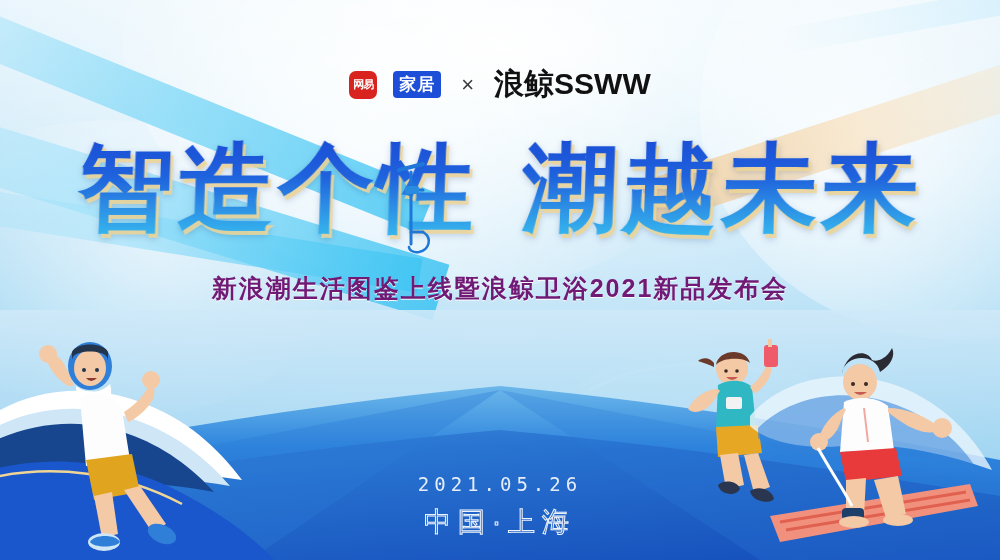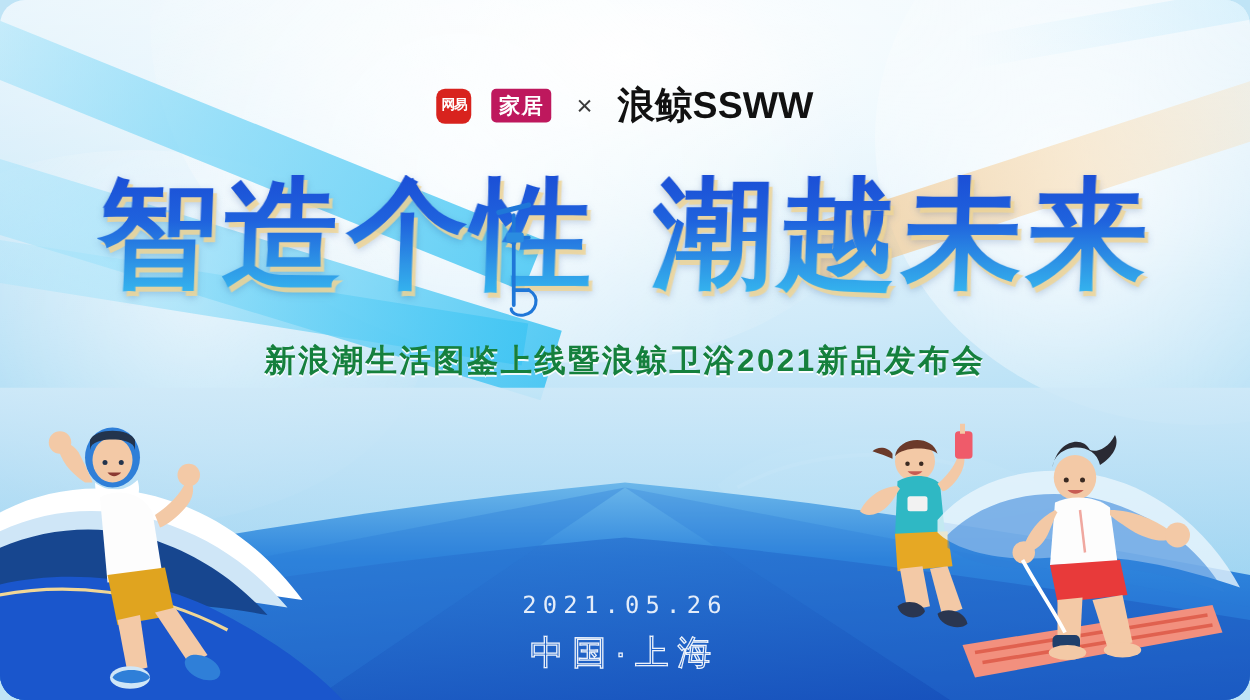--- a/index.html
+++ b/index.html
@@ -1,21 +1,21 @@
 <!DOCTYPE html>
 <html><head>
 <meta charset="utf-8">
 <style>
   html,body{margin:0;padding:0;}
   body{
     width:1000px;height:560px;overflow:hidden;
     font-family:"Liberation Sans","DejaVu Sans",sans-serif;
     background:#bfe4f6;
   }
-  #stage{position:relative;width:1000px;height:560px;overflow:hidden;border-radius:20px;}
+  #stage{position:relative;width:1000px;height:560px;overflow:hidden;}
   .layer{position:absolute;inset:0;}
 
   
   .sky{
     background:
       radial-gradient(120% 90% at 50% 8%, #ffffff 0%, #eaf7fd 18%, #cfeaf9 45%, #a9dbf4 72%, #87ccee 100%);
   }
   .sky-tint{
     background:linear-gradient(180deg,rgba(255,255,255,.55) 0%,rgba(255,255,255,0) 40%);
   }
@@ -50,21 +50,21 @@
   
   .whale{position:absolute;left:560px;top:330px;width:300px;height:120px;opacity:.5;}
 
   
   .logo-row{position:absolute;left:0;right:0;top:64px;display:flex;justify-content:center;
             align-items:center;gap:16px;}
   .ne-badge{width:28px;height:28px;border-radius:7px;background:#d8231e;
             display:flex;align-items:center;justify-content:center;
             color:#fff;font-size:11px;font-weight:bold;line-height:1;letter-spacing:-1px;}
   .ne-text{font-size:27px;font-weight:bold;color:#1a1a1a;letter-spacing:1px;}
-  .ne-tag{background:#be185d;color:#fff;font-size:17px;font-weight:bold;
+  .ne-tag{background:#1d4ed8;color:#fff;font-size:17px;font-weight:bold;
           padding:2px 6px;border-radius:4px;letter-spacing:1px;}
   .x-mark{font-size:22px;color:#3b3b3b;font-weight:300;margin:0 4px;}
   .brand{font-size:30px;font-weight:bold;color:#111;letter-spacing:0px;}
 
   
   .headline{position:absolute;left:0;right:0;top:140px;text-align:center;
             white-space:nowrap;}
   .hl{
     display:inline-block;
     font-size:96px;font-weight:bold;line-height:1;
@@ -75,21 +75,21 @@
     filter:drop-shadow(3px 4px 0 rgba(240,214,150,.85)) drop-shadow(0 2px 3px rgba(20,60,130,.22));
     transform:skewX(-2deg);
   }
   .hl-gap{display:inline-block;width:36px;}
   
   .shower{position:absolute;left:389px;top:160px;width:46px;height:96px;}
 
   
   .subtitle{position:absolute;left:0;right:0;top:272px;text-align:center;}
   .subtitle span{
-    font-size:25px;font-weight:bold;color:#15803d;letter-spacing:2px;
+    font-size:25px;font-weight:bold;color:#701a75;letter-spacing:2px;
     text-shadow:0 1px 0 rgba(255,255,255,.9);
   }
 
   
   .sea{position:absolute;left:0;right:0;bottom:0;height:250px;}
 
   
   .datebox{position:absolute;left:0;right:0;bottom:20px;text-align:center;margin-top:16px;}
   .date{font-size:19px;color:rgba(255,255,255,.88);letter-spacing:5px;
         font-family:"DejaVu Sans Mono","Liberation Mono",monospace;

